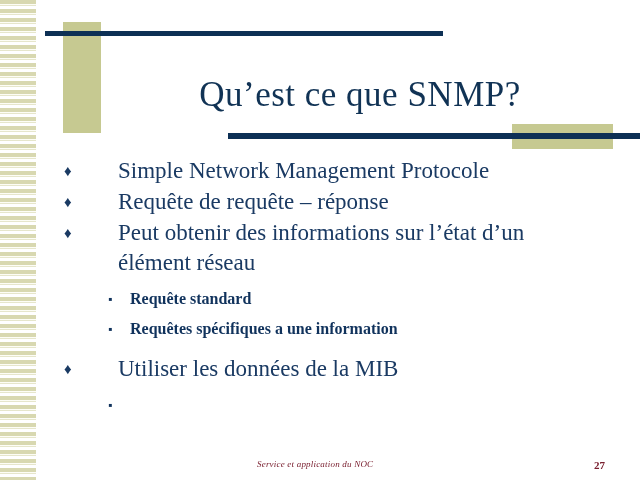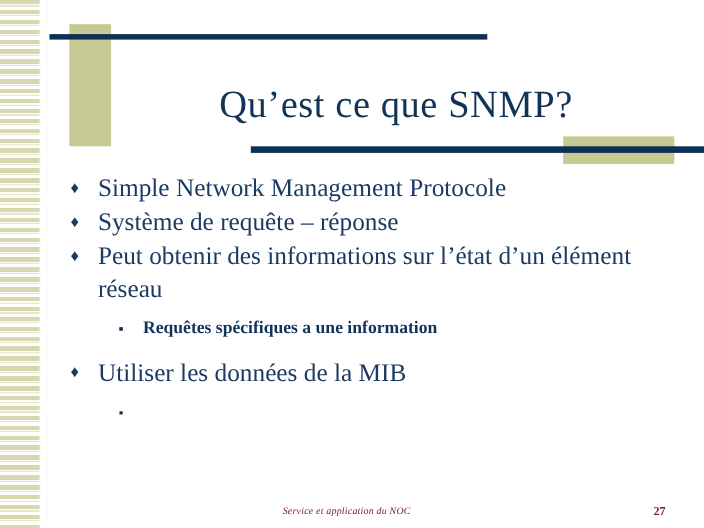--- a/index.html
+++ b/index.html
@@ -108,21 +108,21 @@
     margin-bottom: 1px;
   }
   .lvl1 .bullet {
     position: absolute;
     left: 6px;
     top: 0;
     font-size: 15px;
     line-height: 30px;
     color: #1a3a63;
   }
-  .lvl1-text { display: block; }
+  .lvl1-text { display: block; margin-left: 29px; }
 
   .lvl2 {
     position: relative;
     color: #10325c;
     font-size: 16px;
     font-weight: bold;
     line-height: 26px;
     padding-left: 72px;
     margin-bottom: 0px;
   }
@@ -179,30 +179,31 @@
 
   <div id="body">
 
     <div class="lvl1">
       <span class="bullet">♦</span>
       <span class="lvl1-text">Simple Network Management Protocole</span>
     </div>
 
     <div class="lvl1">
       <span class="bullet">♦</span>
-      <span class="lvl1-text">Système de requête – réponse</span>
+      <span class="lvl1-text">Requête de requête – réponse</span>
     </div>
 
     <div class="lvl1">
       <span class="bullet">♦</span>
       <span class="lvl1-text">Peut obtenir des informations sur l’état d’un élément réseau</span>
     </div>
 
     <div class="lvl2 gap-sub">
       <span class="bullet">▪</span>
+      <span>Requête standard</span>
     </div>
 
     <div class="lvl2 gap-sub2">
       <span class="bullet">▪</span>
       <span>Requêtes spécifiques a une information</span>
     </div>
 
     <div class="lvl1 gap-before">
       <span class="bullet">♦</span>
       <span class="lvl1-text">Utiliser les données de la MIB</span>

